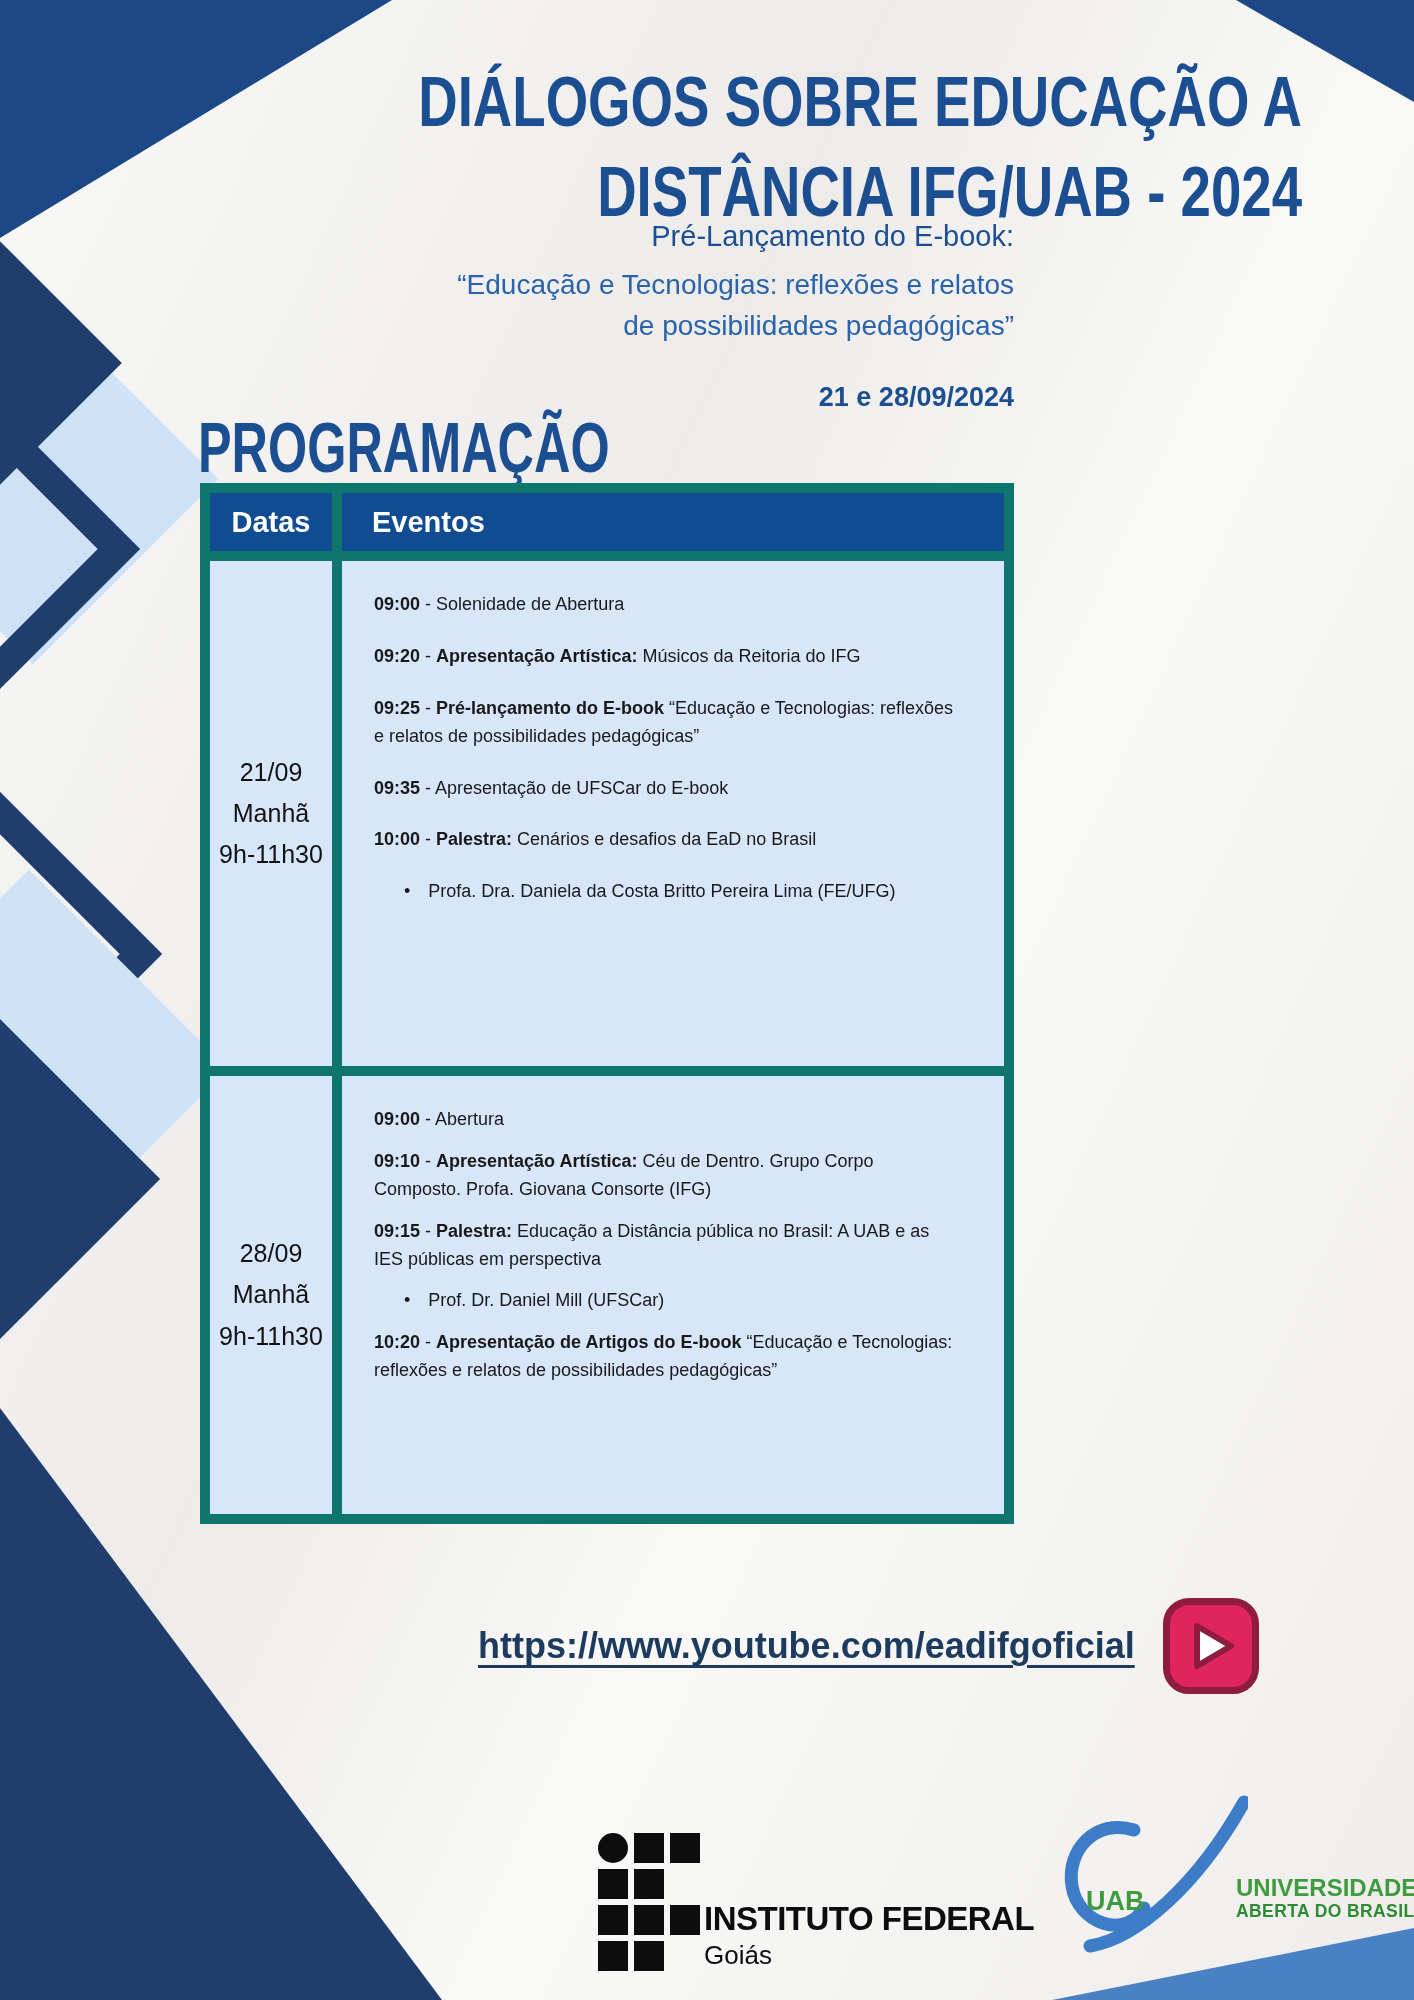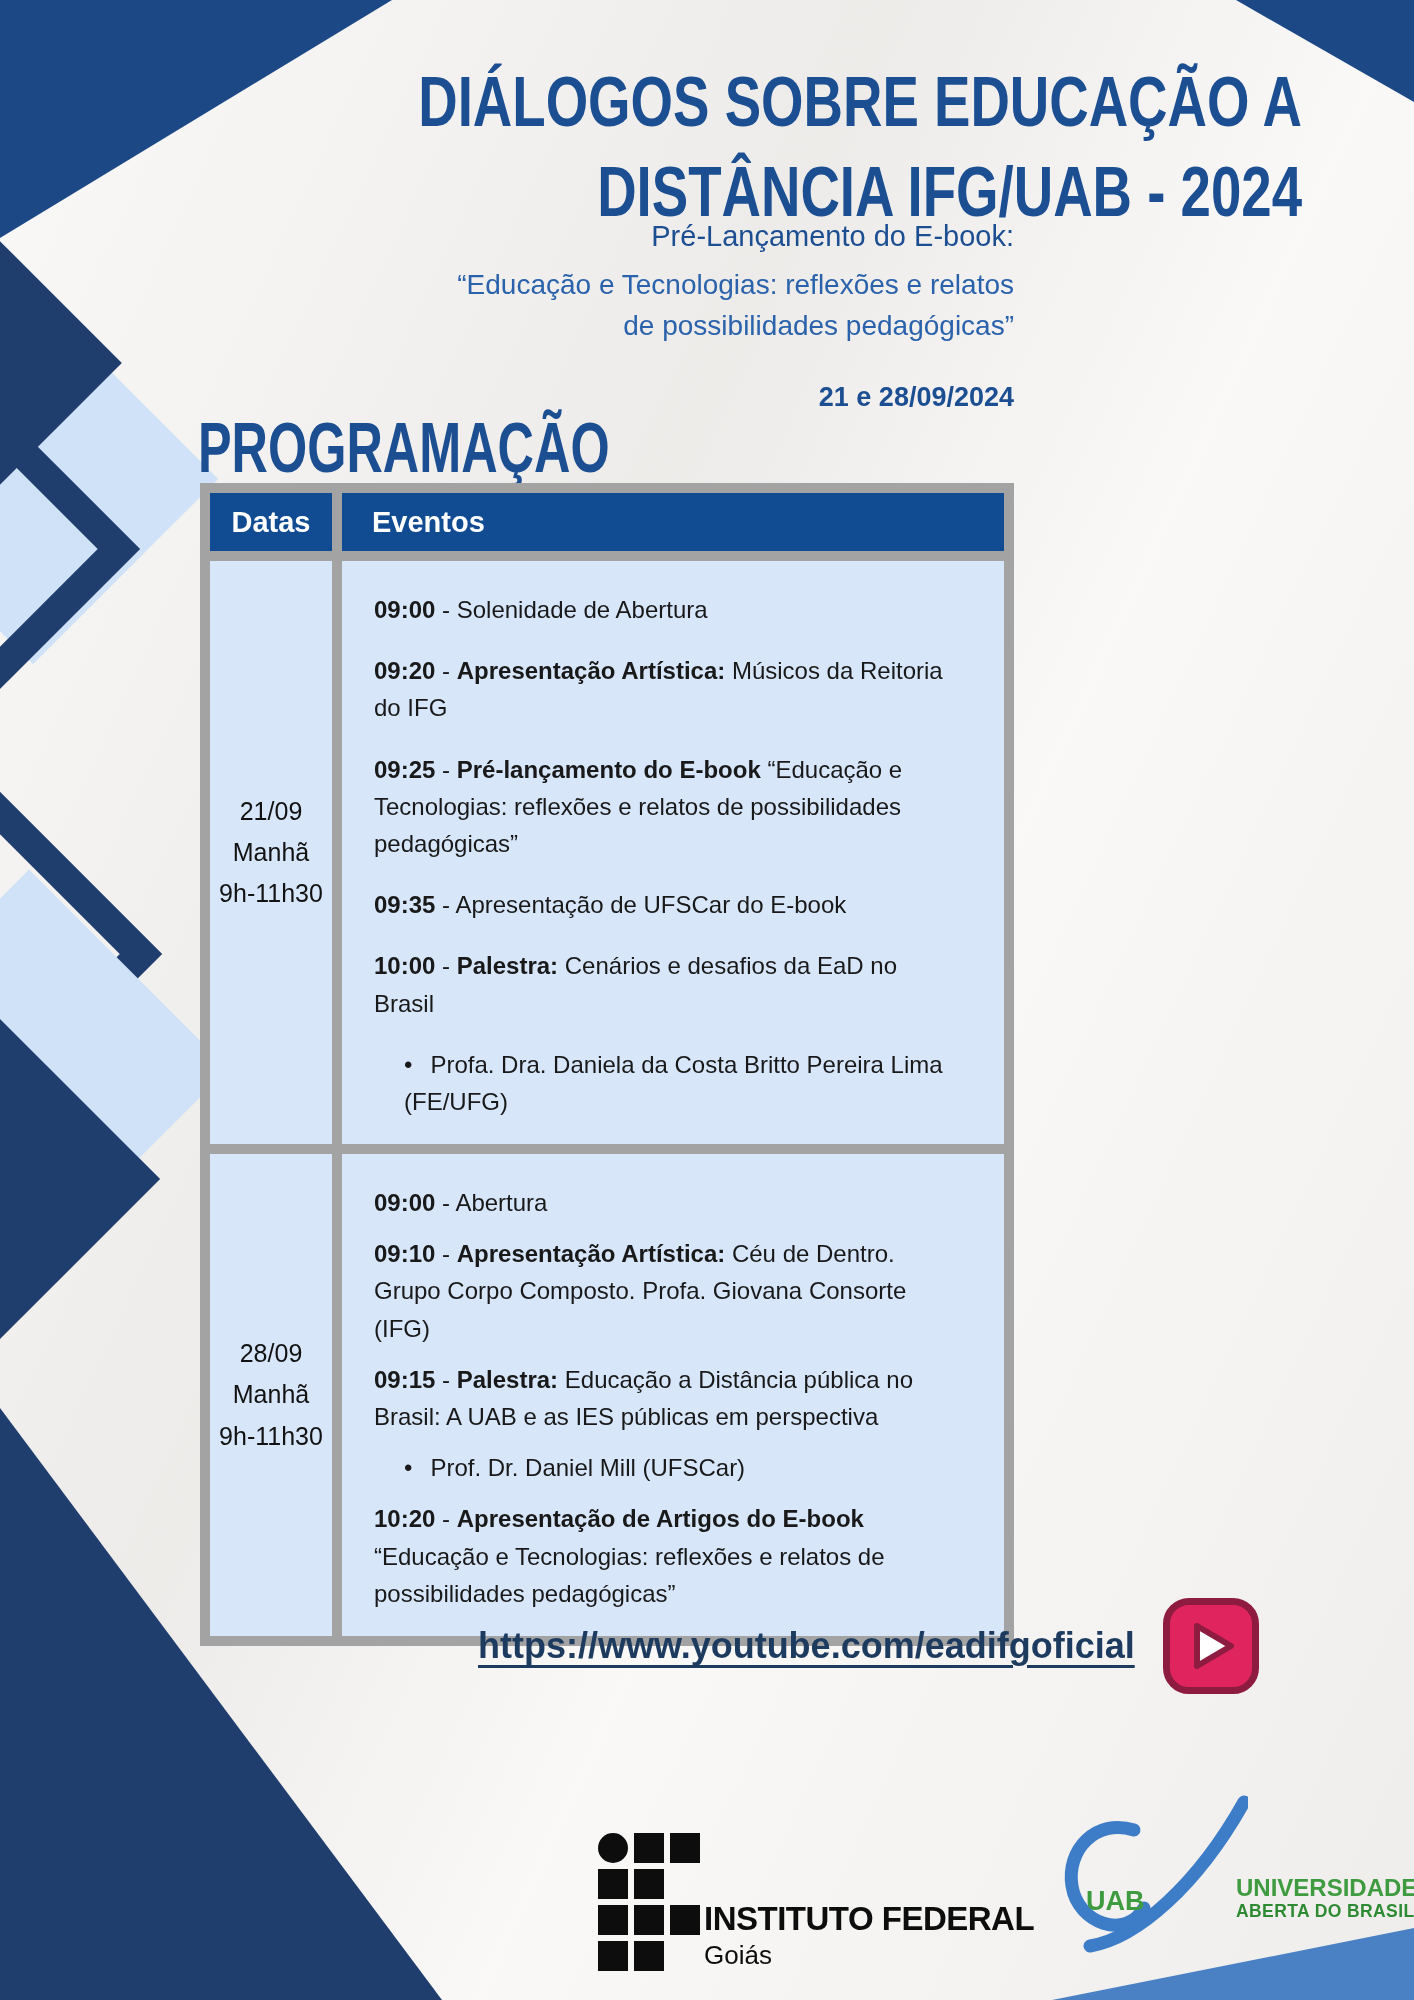--- a/index.html
+++ b/index.html
@@ -40,35 +40,35 @@
   .subtitle .st-quote{color:#2a63ab;font-size:28px;line-height:1.45;}
   .subtitle .st-dates{color:#1c4e92;font-weight:bold;font-size:27px;margin-top:36px;}
 
   .prog-heading{
     position:absolute;left:198px;top:408px;z-index:2;color:#1c4e92;font-weight:bold;
     font-size:70px;transform:scaleX(0.72);transform-origin:0 0;white-space:nowrap;
   }
 
   
   .table-wrap{
-    position:absolute;left:200px;top:483px;width:814px;z-index:2;background:#a3a3a3;
+    position:absolute;left:200px;top:483px;width:814px;z-index:2;background:#0f766e;
     padding:10px;box-sizing:border-box;display:flex;flex-direction:column;gap:10px;
   }
   .t-row{display:flex;gap:10px;}
   .th{background:#114b92;color:#fff;font-weight:bold;font-size:29px;}
   .th.c-date{width:122px;min-width:122px;height:58px;display:flex;align-items:center;justify-content:center;}
   .th.c-ev{flex:1;height:58px;display:flex;align-items:center;padding-left:30px;box-sizing:border-box;}
   .td-date{
     width:122px;min-width:122px;background:#d7e6f9;display:flex;flex-direction:column;
     align-items:center;justify-content:center;font-weight:normal;color:#121212;
     font-size:25px;line-height:1.65;text-align:center;
   }
   .td-ev{
     flex:1;background:#d7e6f9;box-sizing:border-box;padding:30px 42px 16px 32px;
-    font-size:24px;color:#191919;display:flex;flex-direction:column;justify-content:flex-start;
+    font-size:18px;color:#191919;display:flex;flex-direction:column;justify-content:flex-start;
   }
   .row1 .td-ev{min-height:505px;}
   .row2 .td-ev{min-height:438px;}
   .ev{margin:0 0 24px;line-height:1.55;}
   .row2 .ev{margin:0 0 14px;}
   .ev:last-child{margin-bottom:8px;}
   .ev .b{font-weight:bold;}
   .ev.bullet{padding-left:30px;}
   .ev.bullet .dot{display:inline-block;margin-right:18px;}
 

